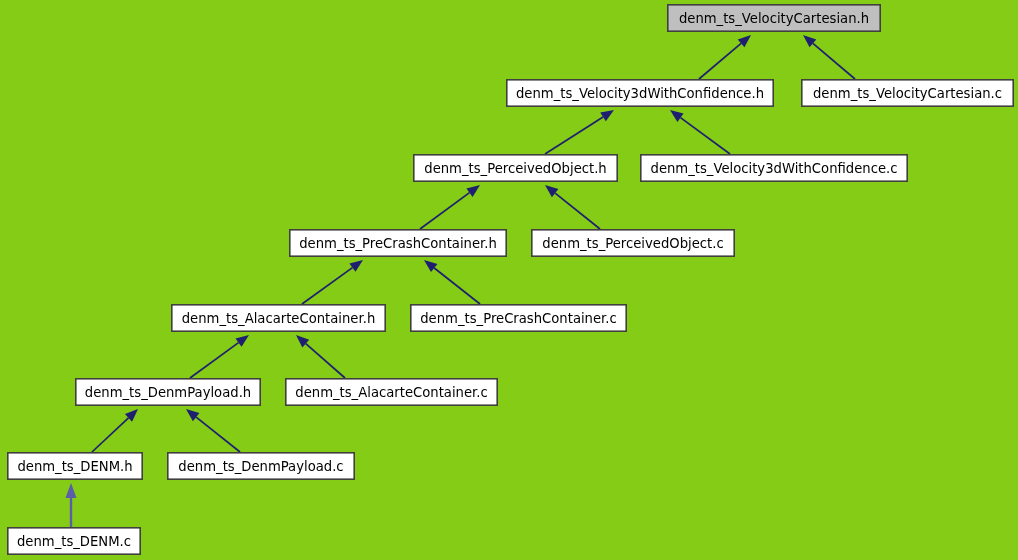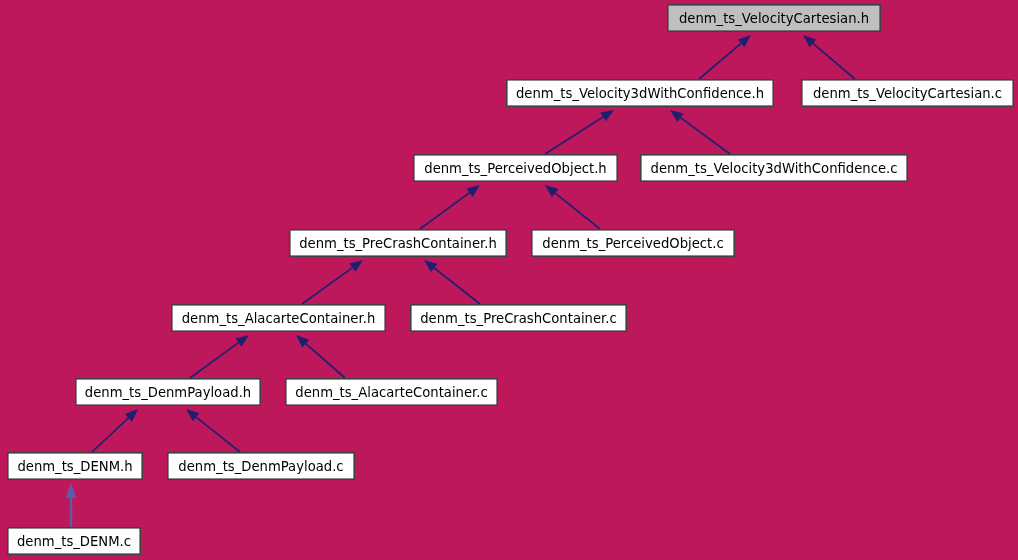--- a/index.html
+++ b/index.html
@@ -7,21 +7,21 @@
     padding: 0;
     background: #ffffff;
   }
   body {
     font-family: "DejaVu Sans", sans-serif;
   }
   #graph-root {
     position: relative;
     width: 1018px;
     height: 560px;
-    background: #be185d;
+    background: #84cc16;
     overflow: hidden;
   }
   #graph-svg {
     position: absolute;
     left: 0;
     top: 0;
     width: 1018px;
     height: 560px;
     display: block;
   }

